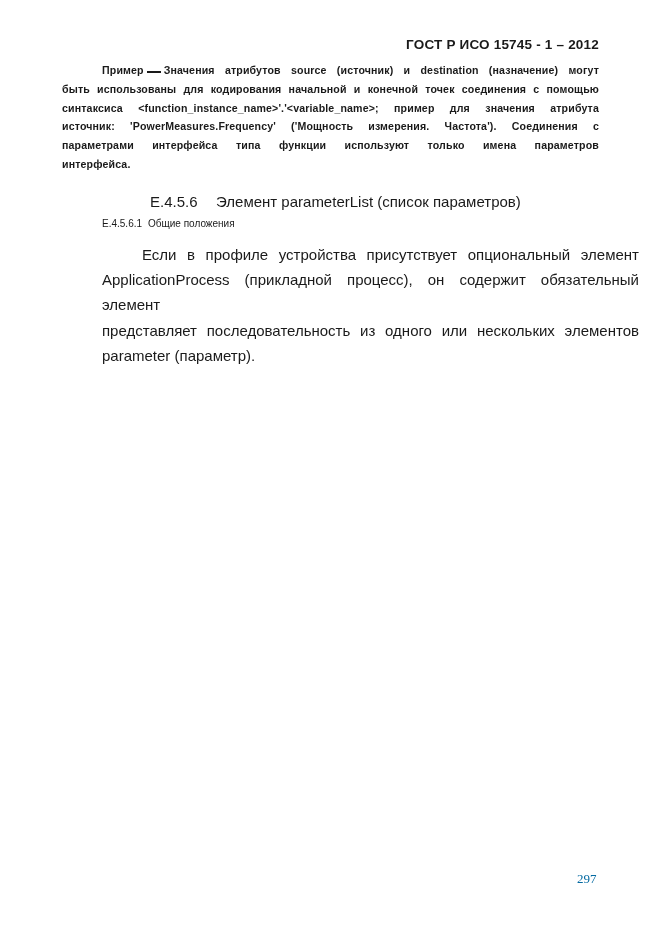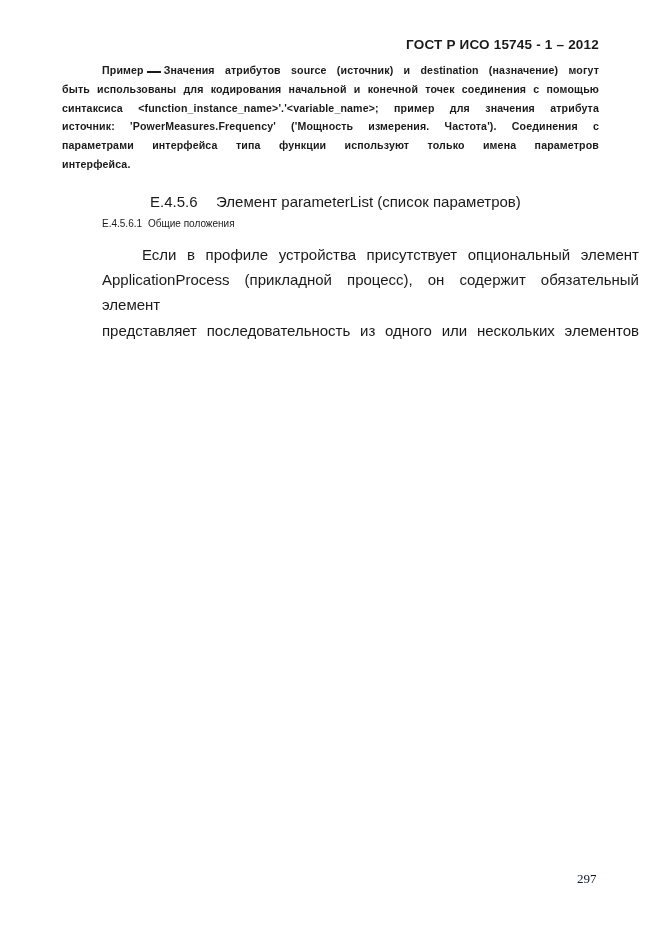--- a/index.html
+++ b/index.html
@@ -101,21 +101,21 @@
     }
     .body-para .line.last {
       text-align-last: left;
     }
     .page-number {
       position: absolute;
       top: 871px;
       left: 577px;
       font-family: "Liberation Serif", serif;
       font-size: 13px;
-      color: #0f172a;
+      color: #0369a1;
     }
   </style>
 </head>
 <body>
 
 <div class="page-header">ГОСТ Р ИСО 15745 - 1 – 2012</div>
 
 <div class="note">
   <span class="note-line indent"><span>Пример</span><span class="dash"></span><span>Значения атрибутов source (источник) и destination (назначение) могут</span></span>
   <span class="note-line">быть использованы для кодирования начальной и конечной точек соединения с помощью</span>
@@ -130,15 +130,16 @@
 </div>
 
 <div class="subsection-heading">
   <span class="num">E.4.5.6.1</span><span>Общие положения</span>
 </div>
 
 <div class="body-para">
   <span class="line first">Если в профиле устройства присутствует опциональный элемент</span>
   <span class="line">ApplicationProcess (прикладной процесс), он содержит обязательный элемент</span>
   <span class="line">представляет последовательность из одного или нескольких элементов</span>
+  <span class="line last">parameter (параметр).</span>
 </div>
 
 <div class="page-number">297</div>
 
 </body></html>

